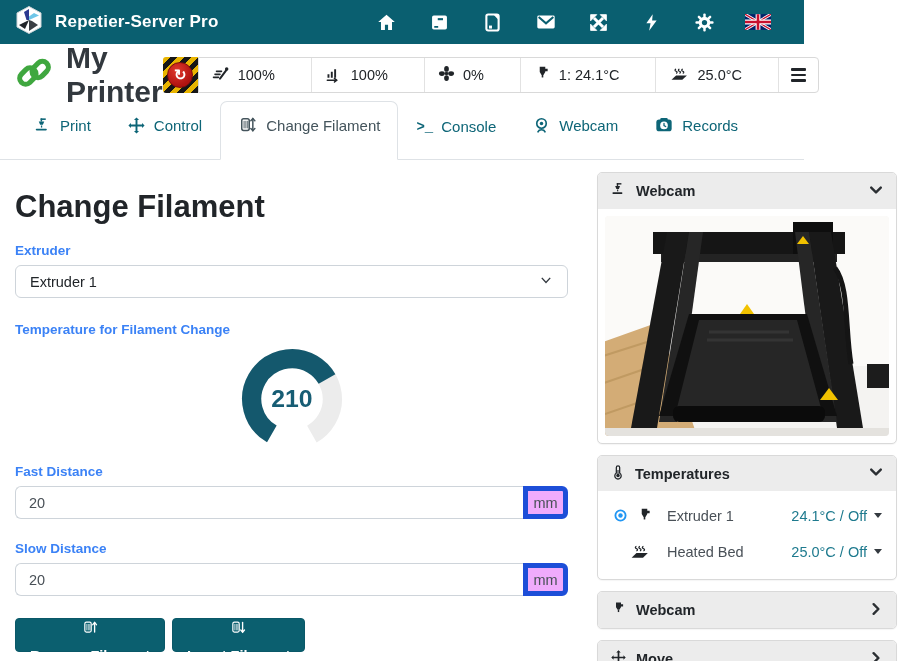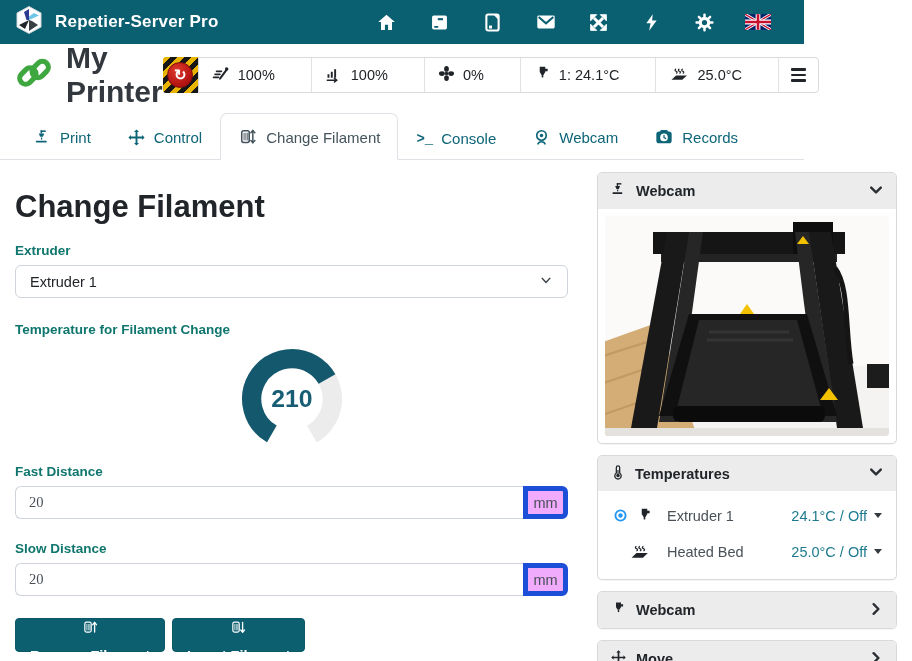--- a/index.html
+++ b/index.html
@@ -33,41 +33,41 @@
     border:1px solid #d9d9d9; border-radius:0 4px 4px 0;gap:24px; }
   .status-seg { display:flex; align-items:center; gap:7px; padding:0 12px;
     border-left:1px solid #e2e2e2; font-size:14.5px; color:#212529; cursor:pointer; white-space:nowrap; }
   .status-seg:first-child { border-left:none; }
   .burger { display:flex; flex-direction:column; gap:3px; justify-content:center; }
   .burger i { display:block; width:15px; height:2.4px; background:#212529; border-radius:1px; }
 
   
   .tabs { position:absolute; top:106px; left:0; width:100%; height:54px;
     display:flex; align-items:flex-end; padding:0 15px; border-bottom:1px solid #dee2e6; }
-  .tab { display:flex; align-items:center; gap:8px; padding:13px 17px 12px;
+  .tab { display:flex; align-items:center; gap:8px; padding:13px 17px 24px;
     font-size:15px; color:#0d6577; cursor:pointer; border:1px solid transparent;
     border-radius:7px 7px 0 0; margin-bottom:-1px; }
   .tab.active { background:#fff; border-color:#dee2e6 #dee2e6 #fff; color:#44545c; }
   .tab svg { flex:0 0 auto; }
   .console-glyph { font-family:"Liberation Mono", monospace; font-weight:700; font-size:14px; }
 
   
   .main { position:absolute; top:161px; left:0; width:597px; padding:14px 14px 0 15px; }
   .h1 { font-size:31px; font-weight:700; color:#212529; margin:14px 0 18px; }
-  .field-label { font-size:13.5px; font-weight:700; color:#0f766e; margin-bottom:7px; }
+  .field-label { font-size:13.5px; font-weight:700; color:#3b82f6; margin-bottom:7px; }
   .select { width:553px; height:33px; border:1px solid #ced4da; border-radius:6px;
     display:flex; align-items:center; padding:0 14px; font-size:14.5px; color:#212529;
     cursor:pointer; background:#fff; margin-bottom:24px; }
   .select .chev { margin-left:auto; }
   .gauge-wrap { width:553px; display:flex; justify-content:center; margin:4px 0 10px; }
   .gauge-num { font-size:27px; font-weight:700; fill:#175d74; }
   .input-group { width:553px; display:flex; height:33px; margin-bottom:22px; }
   .input-group input { flex:1; border:1px solid #ced4da; border-right:none;
     border-radius:6px 0 0 6px; padding:0 13px; font-size:14.5px; color:#495057;
-    outline:none; font-family:Liberation Serif, serif; }
+    outline:none; font-family:Liberation Sans, sans-serif; }
   .addon { width:45px; background:#f0abfc; border:5px solid #1d4ed8;
     border-radius:0 6px 6px 0; display:flex; align-items:center; justify-content:center;
     font-size:14.5px; color:#495057; }
   .btn-row { display:flex; gap:7px; margin-top:4px; }
   .btn { background:#0b5f6f; border:1px solid #0a5868; color:#fff; border-radius:4px;
     padding:0 14px; height:34px; font-size:14.5px; font-weight:600; cursor:pointer;
     display:flex; align-items:center; gap:9px; font-family:"Liberation Sans", sans-serif;flex-direction:column; }
 
   
   .sidebar { position:absolute; top:172px; left:597px; width:300px; }

